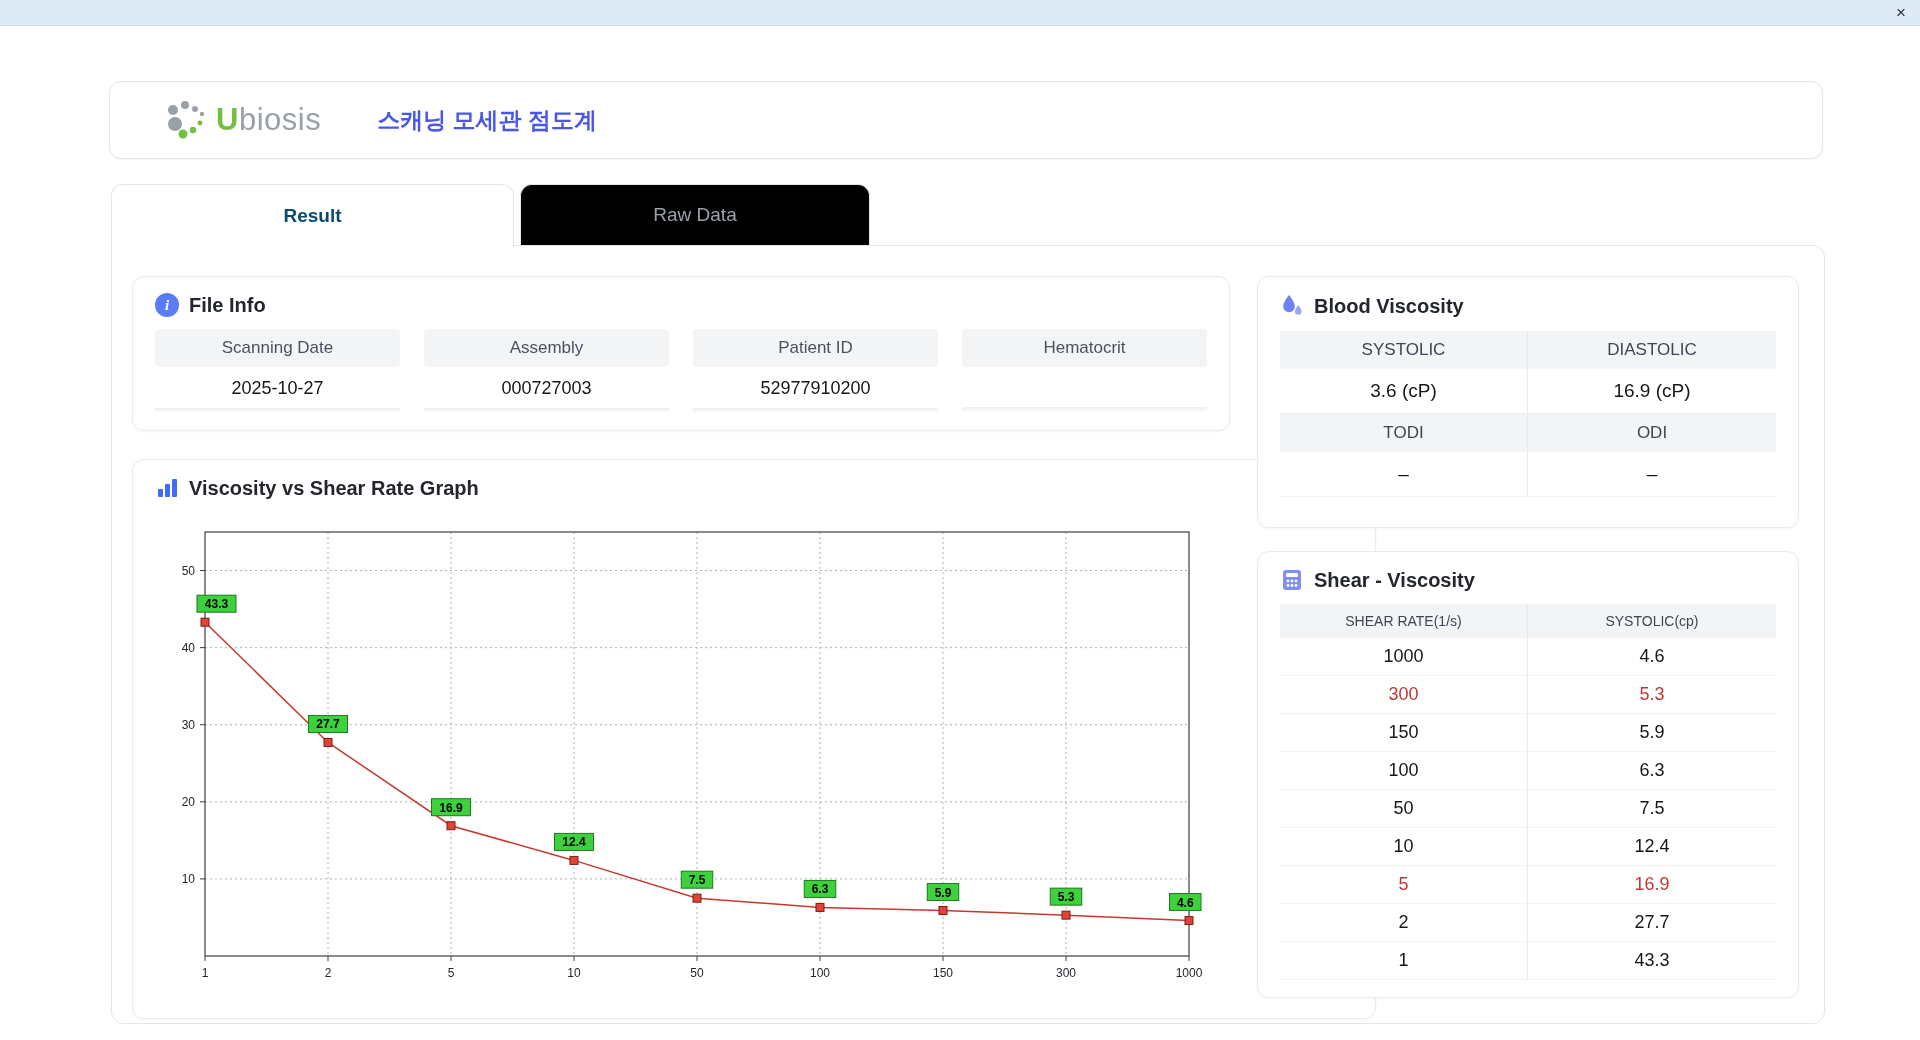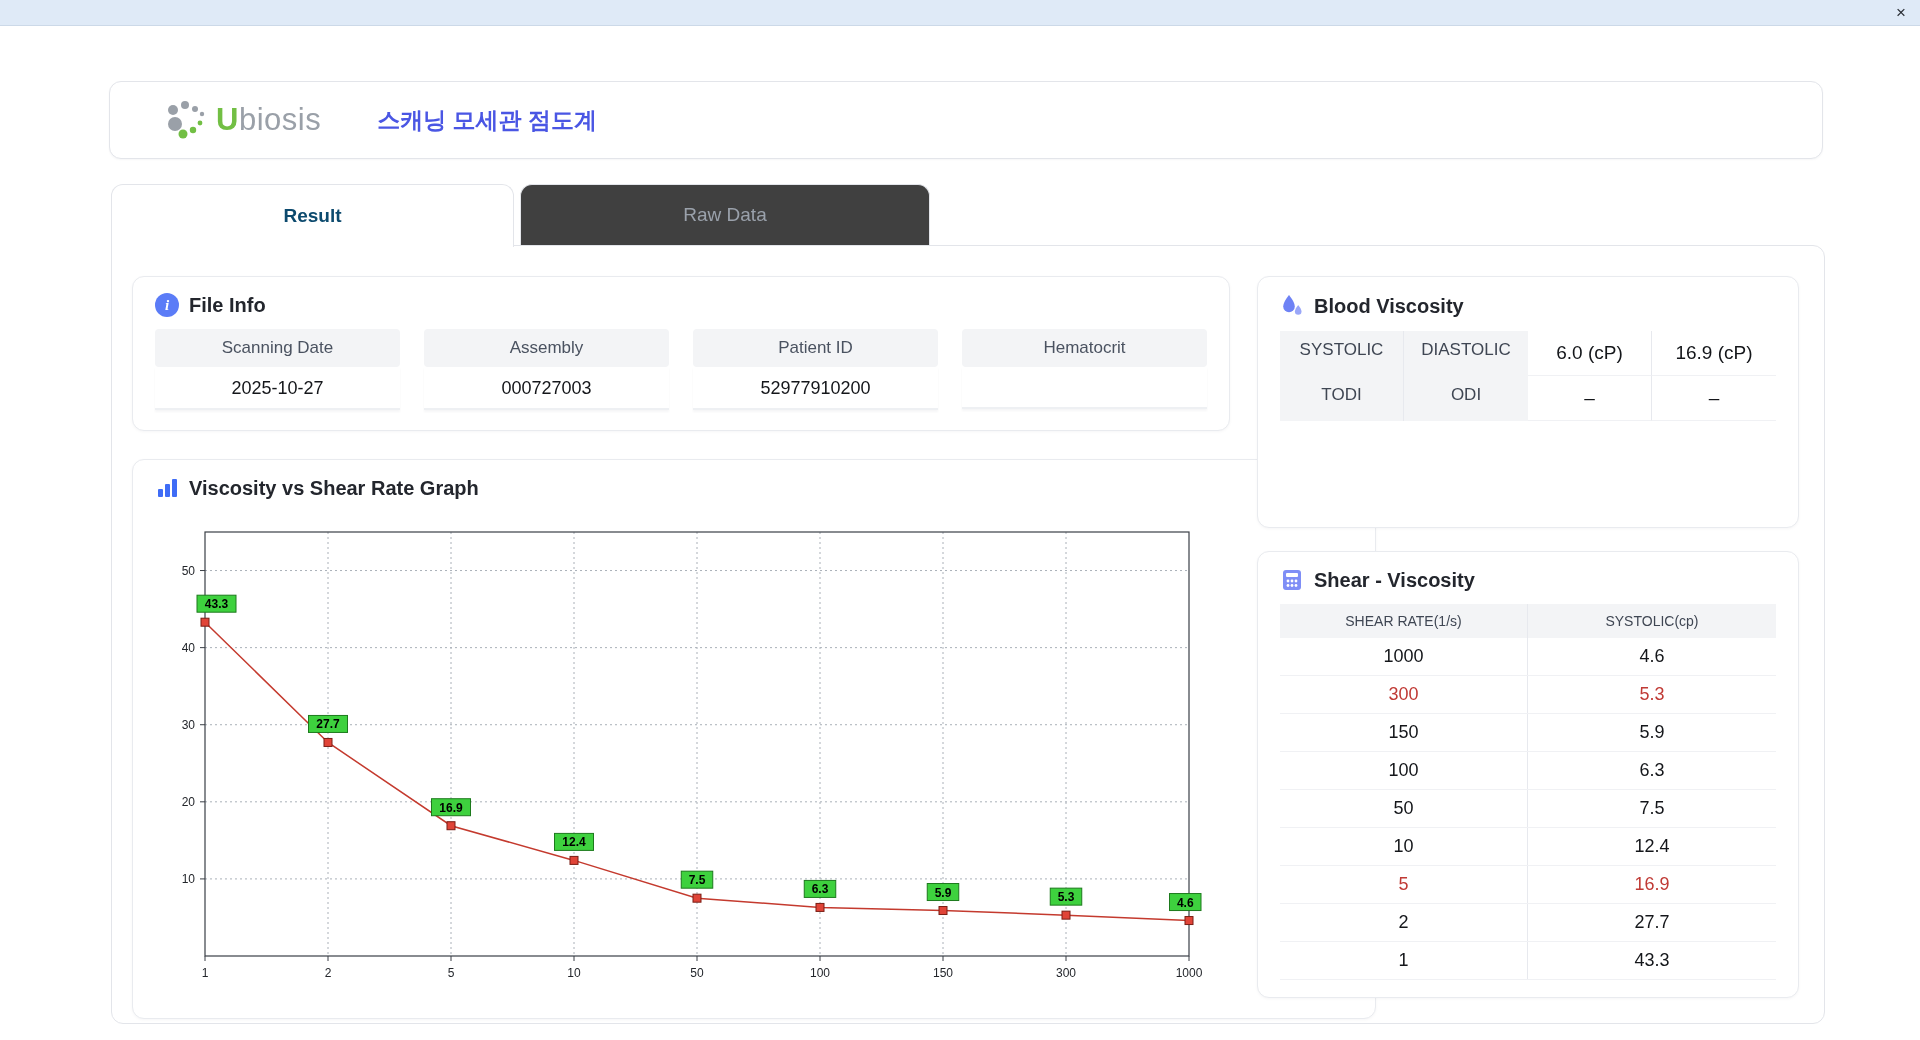--- a/index.html
+++ b/index.html
@@ -12,40 +12,40 @@
   
   .header-card{position:absolute;left:103px;top:54px;width:1714px;height:78px;border:1px solid #e3e5ea;border-radius:12px;background:#fff;display:flex;align-items:center;padding-left:52px;box-shadow:0 1px 2px rgba(16,24,40,.04)}
   .logo{display:flex;align-items:center;gap:6px}
   .logo-text{font-size:31px;letter-spacing:.5px}
   .logo-u{color:#72bf44;font-weight:700}
   .logo-rest{color:#9aa0a8;font-weight:400}
   .app-title{margin-left:56px;color:#4a56e4;font-size:23px;font-weight:700}
   
   .tab{position:absolute;top:157px;height:62px;display:flex;align-items:center;justify-content:center;font-size:19px;border:1px solid #e3e5ea;border-bottom:none;border-radius:12px 12px 0 0;cursor:pointer}
   .tab-result{left:105px;width:403px;background:#fff;color:#0c4a6e;font-weight:700;z-index:3;height:63px}
-  .tab-raw{left:514px;width:410px;background:#404040;color:#9aa1ab;font-weight:400;z-index:1;height:61px}
+  .tab-raw{left:514px;width:350px;background:#000000;color:#9aa1ab;font-weight:400;z-index:1;height:61px}
   
   .content{position:absolute;left:105px;top:218px;width:1714px;height:779px;border:1px solid #e3e5ea;border-radius:0 12px 12px 12px;background:#fff;z-index:2}
   
   .card{position:absolute;background:#fff;border:1px solid #e9ebef;border-radius:12px;padding:16px 22px;box-shadow:0 1px 3px rgba(16,24,40,.04);z-index:4}
   .card-head{display:flex;align-items:center;gap:10px;margin-bottom:12px}
   .card-head h2{font-size:20px;color:#23262d;font-weight:700}
   .card-file{left:126px;top:249px;width:1098px;height:155px}
   .card-graph{left:126px;top:432px;width:1244px;height:560px}
   .card-blood{left:1251px;top:249px;width:542px;height:252px}
   .card-shear{left:1251px;top:524px;width:542px;height:447px}
   
   .icon-info{width:24px;height:24px;border-radius:50%;background:#5b7cf7;color:#fff;font-weight:700;font-style:italic;font-size:15px;display:flex;align-items:center;justify-content:center;font-family:"Liberation Serif",serif;flex:0 0 auto}
   
   .fields{display:flex;gap:24px}
   .field{flex:1}
   .flabel{background:#f3f4f6;color:#4a5260;font-size:17px;text-align:center;padding:9px 0;border-radius:4px}
   .fvalue{font-size:18px;color:#14161a;text-align:center;padding:11px 0 9px;min-height:42px;border-bottom:2px solid #eef0f3;box-shadow:0 2px 2px rgba(16,24,40,.04)}
   
-  .bv-grid{display:grid;grid-template-columns:1fr 1fr 1fr 1fr}
+  .bv-grid{display:grid;grid-template-columns:1fr 1fr}
   .bv-label{background:#f3f4f6;text-align:center;padding:9px 0;font-size:17px;color:#3f4653}
   .bv-value{text-align:center;padding:11px 0;font-size:19px;color:#14161a;border-bottom:1px solid #f0f1f4}
   .bv-grid .col-l{border-right:1px solid #e7e9ee}
   
   .sh-head{display:grid;grid-template-columns:1fr 1fr;background:#f3f4f6}
   .hcell{text-align:center;padding:9px 0;font-size:14px;color:#3f4653}
   .trow{display:grid;grid-template-columns:1fr 1fr;border-bottom:1px solid #f0f1f4}
   .tcell{text-align:center;padding:8px 0;font-size:18px;color:#14161a}
   .hcell.col-l,.tcell.col-l{border-right:1px solid #e7e9ee}
   .trow.hl .tcell{color:#c03a35}
@@ -199,21 +199,21 @@
     <div class="card-head">
       <svg width="24" height="26" viewBox="0 0 24 26">
         <path d="M9 2 C9 2 3.2 9 3.2 13.4 a5.8 5.8 0 0 0 11.6 0 C14.8 9 9 2 9 2 Z" fill="#6e82f5"></path>
         <path d="M18.2 12 C18.2 12 14.9 16 14.9 18.4 a3.3 3.3 0 0 0 6.6 0 C21.5 16 18.2 12 18.2 12 Z" fill="#9aa7f8"></path>
       </svg>
       <h2>Blood Viscosity</h2>
     </div>
     <div class="bv-grid">
       <div class="bv-label col-l">SYSTOLIC</div>
       <div class="bv-label">DIASTOLIC</div>
-      <div class="bv-value col-l">6.0 (cP)</div>
+      <div class="bv-value col-l">3.6 (cP)</div>
       <div class="bv-value">16.9 (cP)</div>
       <div class="bv-label col-l">TODI</div>
       <div class="bv-label">ODI</div>
       <div class="bv-value col-l">–</div>
       <div class="bv-value">–</div>
     </div>
   </section>
 
   <section class="card card-shear">
     <div class="card-head">

